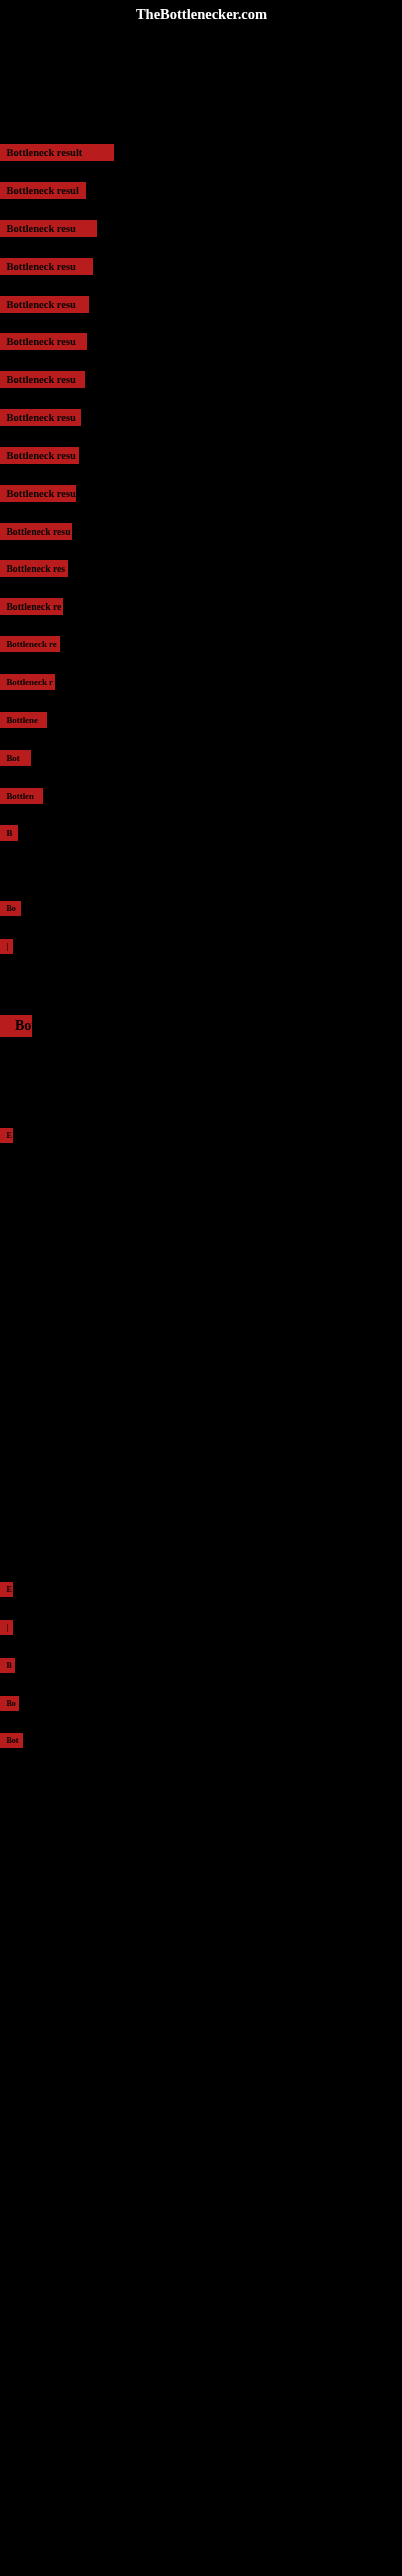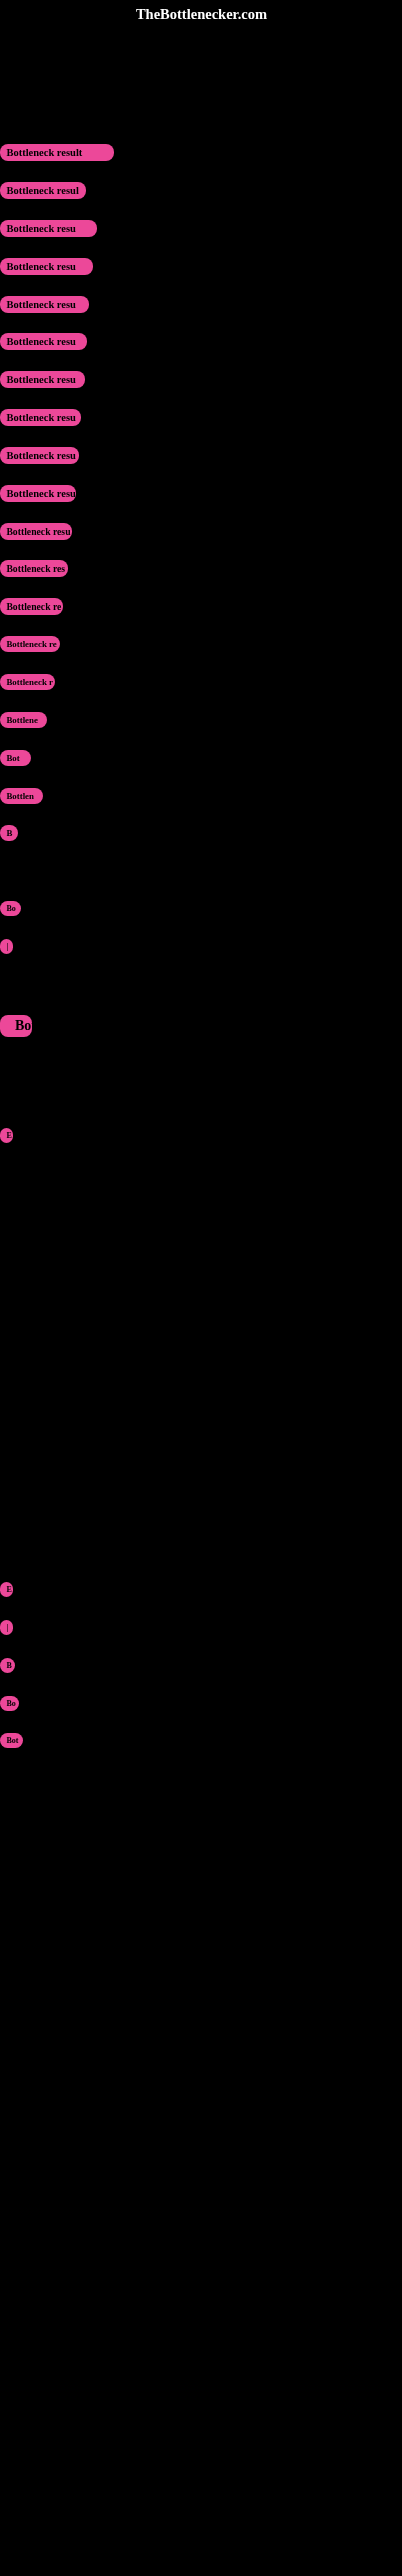--- a/index.html
+++ b/index.html
@@ -16,31 +16,30 @@
       position: relative;
     }
     .site-title {
       color: #ffffff;
       font-size: 14.5px;
       text-align: center;
       padding: 6.4px 0;
       font-weight: bold;
     }
     .bottleneck-badge {
-      background-color: #ec4899;
+      background-color: #b91c1c;
       color: #000000;
       font-size: 10.5px;
       font-weight: bold;
       padding: 3.2px 6.4px;
       display: inline-block;
       position: absolute;
       left: 0;
       white-space: nowrap;
       overflow: hidden;
-      border-radius: 8px;
     }
   </style>
 </head>
 <body>
 
 <div class="site-title">TheBottlenecker.com</div>
 
 <div id="badges-container" style="position:relative; width:403px; height:2576px;">
 <div class="bottleneck-badge" style="top: 114px; width: 114px; font-size: 10.5px; max-width: 114px;">Bottleneck result</div>
     <div class="bottleneck-badge" style="top: 152px; width: 86px; font-size: 10.5px; max-width: 105px;">Bottleneck resul</div>

